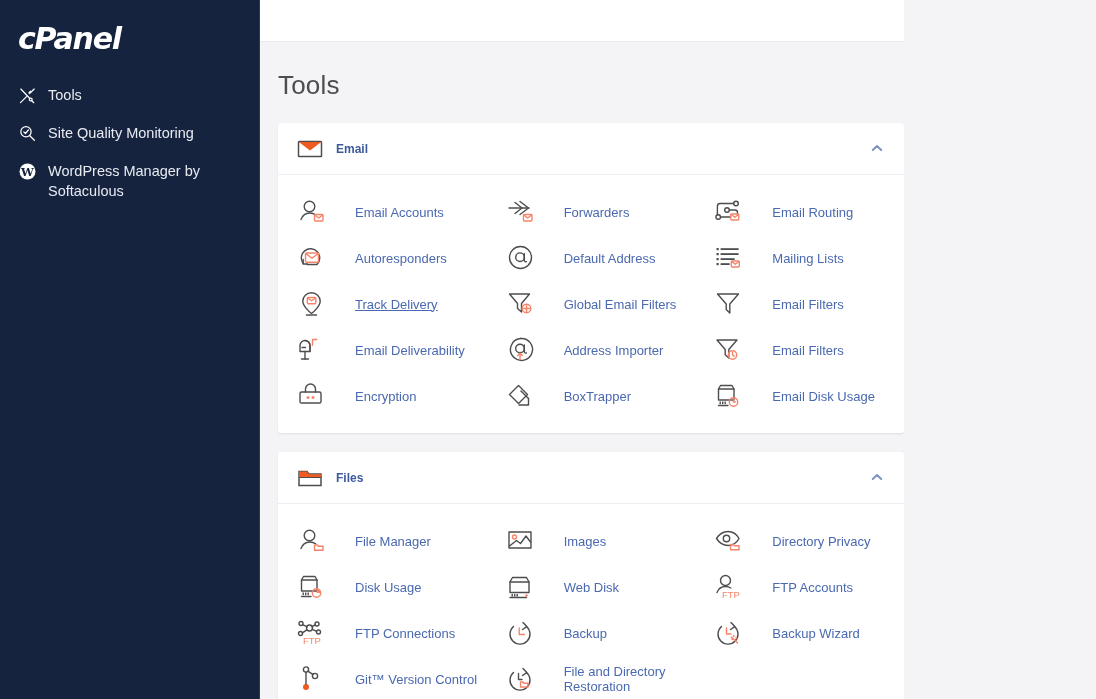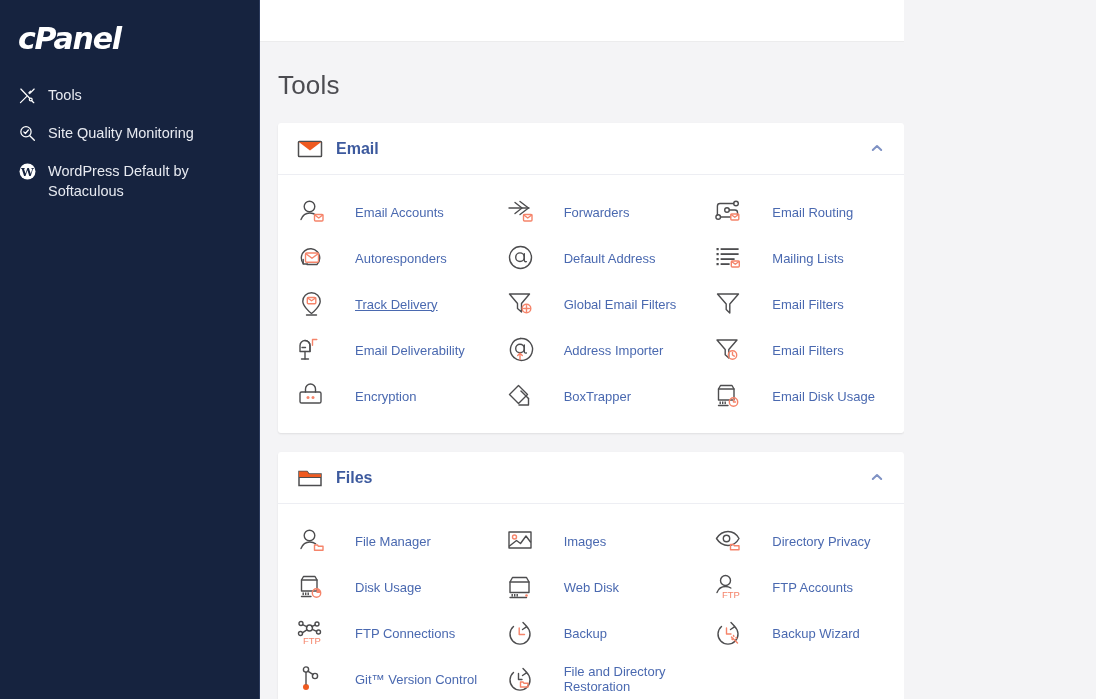--- a/index.html
+++ b/index.html
@@ -89,21 +89,21 @@
     padding: 0 18px 0 16px;
     border-bottom: 1px solid #edeef3;
     cursor: pointer;
   }
   .card-head-ico {
     width: 32px; min-width: 32px;
     display: flex; align-items: center; justify-content: center;
     margin-right: 10px;
   }
   .card-title {
-    font-size: 16px;
+    font-size: 12px;
     font-weight: bold;
     color: #3d5a9e;
     flex: 1;
   }
   .chev { width: 16px; height: 16px; }
 
   .card-body {
     display: flex;
     flex-wrap: wrap;
     padding: 14px 0 14px 0;
@@ -174,21 +174,21 @@
         <span class="nav-label">Site Quality Monitoring</span>
       </div>
 
       <div class="nav-item">
         <span class="nav-ico">
           <svg width="19" height="19" viewBox="0 0 20 20">
             <circle cx="10" cy="10" r="8.4" fill="#ffffff"></circle>
             <text x="10" y="14.6" text-anchor="middle" font-family="DejaVu Serif, serif" font-size="12" font-weight="bold" fill="#16233f">W</text>
           </svg>
         </span>
-        <span class="nav-label">WordPress Default by Softaculous</span>
+        <span class="nav-label">WordPress Manager by Softaculous</span>
       </div>
 
     </nav>
   </aside>
 
   <section class="main">
     <div class="topbar"></div>
 
     <div class="content">
       <h1 class="page-title">Tools</h1>

